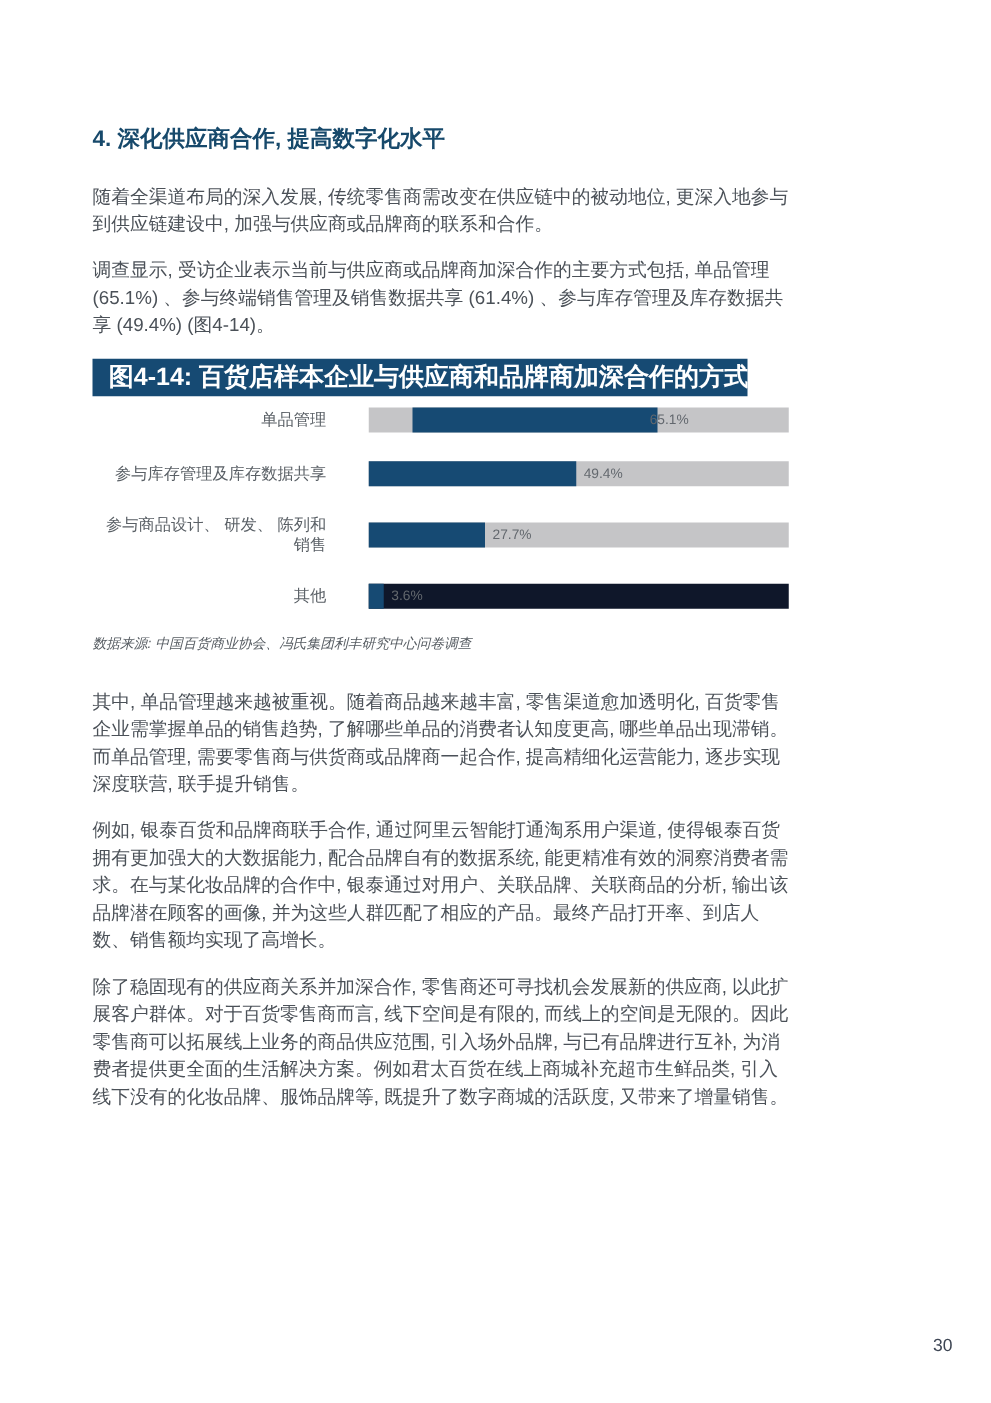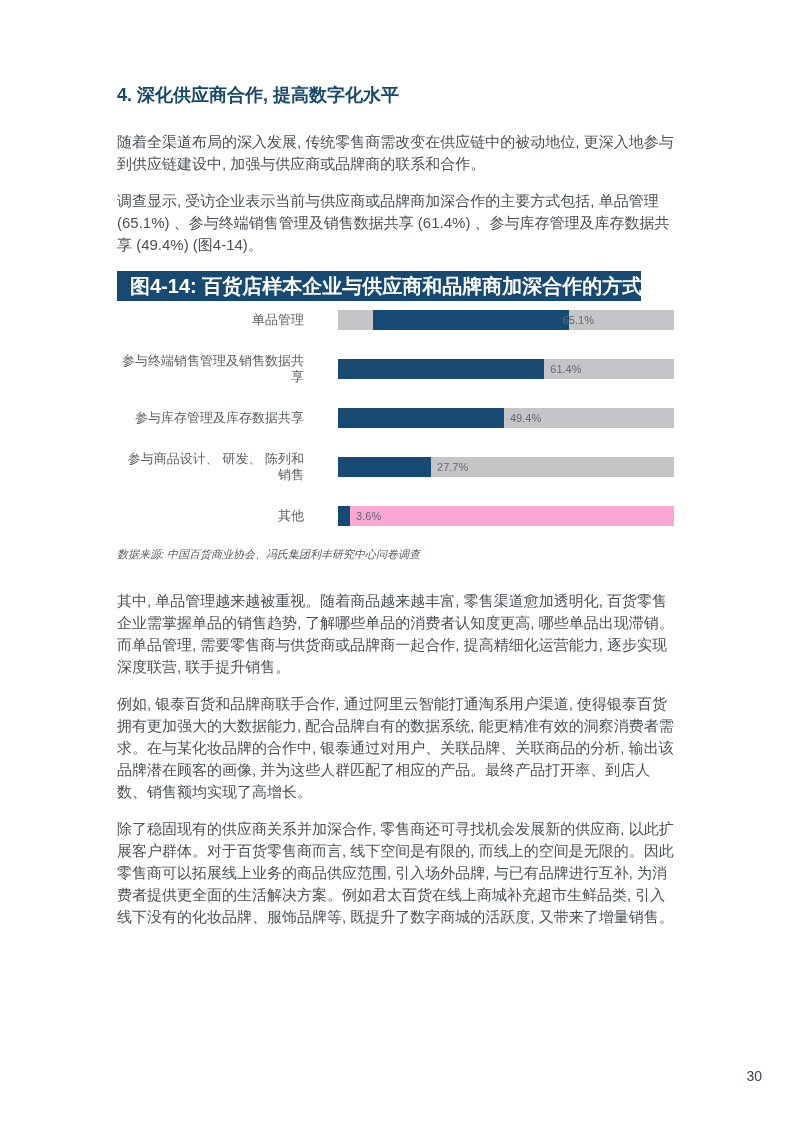--- a/index.html
+++ b/index.html
@@ -18,23 +18,22 @@
     width: 793px;
     height: 1122px;
     background: #ffffff;
     position: relative;
     font-family: "Liberation Sans", "DejaVu Sans", sans-serif;
     overflow: hidden;
   }
   .content {
     position: absolute;
     left: 74px;
-    top: 84px;
+    top: 100px;
     width: 557px;
-    margin-left: 43px;
   }
   h1.section-heading {
     margin: 0 0 25px 0;
     font-size: 18px;
     line-height: 22px;
     font-weight: bold;
     color: var(--heading);
   }
   p.body-para {
     margin: 0 0 15px 0;
@@ -120,43 +119,36 @@
     <div class="figure-title">图4-14: 百货店样本企业与供应商和品牌商加深合作的方式</div>
     <div class="chart-rows" id="chart-rows">
         <div class="chart-row">
           <div class="chart-label">单品管理</div>
           <div class="chart-track" style="background: rgb(197, 197, 199); padding-left: 35px;">
             <div class="chart-bar" style="width: 65.1%; background: rgb(22, 74, 115);"></div>
             <span class="chart-value" style="left: calc(65.1% + 6px);">65.1%</span>
           </div>
         </div>
         <div class="chart-row">
-          <div class="chart-label">参与终端销售管理及销售数据共享</div>
-          <div class="chart-track" style="background: rgb(197, 197, 199);">
-            <div class="chart-bar" style="width: 61.4%; background: rgb(22, 74, 115);"></div>
-            <span class="chart-value" style="left: calc(61.4% + 6px);">61.4%</span>
-          </div>
-        </div>
-        <div class="chart-row">
           <div class="chart-label">参与库存管理及库存数据共享</div>
           <div class="chart-track" style="background: rgb(197, 197, 199);">
             <div class="chart-bar" style="width: 49.4%; background: rgb(22, 74, 115);"></div>
             <span class="chart-value" style="left: calc(49.4% + 6px);">49.4%</span>
           </div>
         </div>
         <div class="chart-row">
           <div class="chart-label">参与商品设计、 研发、 陈列和销售</div>
           <div class="chart-track" style="background: rgb(197, 197, 199);">
             <div class="chart-bar" style="width: 27.7%; background: rgb(22, 74, 115);"></div>
             <span class="chart-value" style="left: calc(27.7% + 6px);">27.7%</span>
           </div>
         </div>
         <div class="chart-row">
           <div class="chart-label">其他</div>
-          <div class="chart-track" style="background: #f9a8d4;">
+          <div class="chart-track" style="background: #0f172a;">
             <div class="chart-bar" style="width: 3.6%; background: rgb(22, 74, 115);"></div>
             <span class="chart-value" style="left: calc(3.6% + 6px);">3.6%</span>
           </div>
         </div>
       </div>
   </div>
 
   <p class="source-note">数据来源: 中国百货商业协会、冯氏集团利丰研究中心问卷调查</p>
 
   <p class="body-para">其中, 单品管理越来越被重视。随着商品越来越丰富, 零售渠道愈加透明化, 百货零售企业需掌握单品的销售趋势, 了解哪些单品的消费者认知度更高, 哪些单品出现滞销。而单品管理, 需要零售商与供货商或品牌商一起合作, 提高精细化运营能力, 逐步实现深度联营, 联手提升销售。</p>

